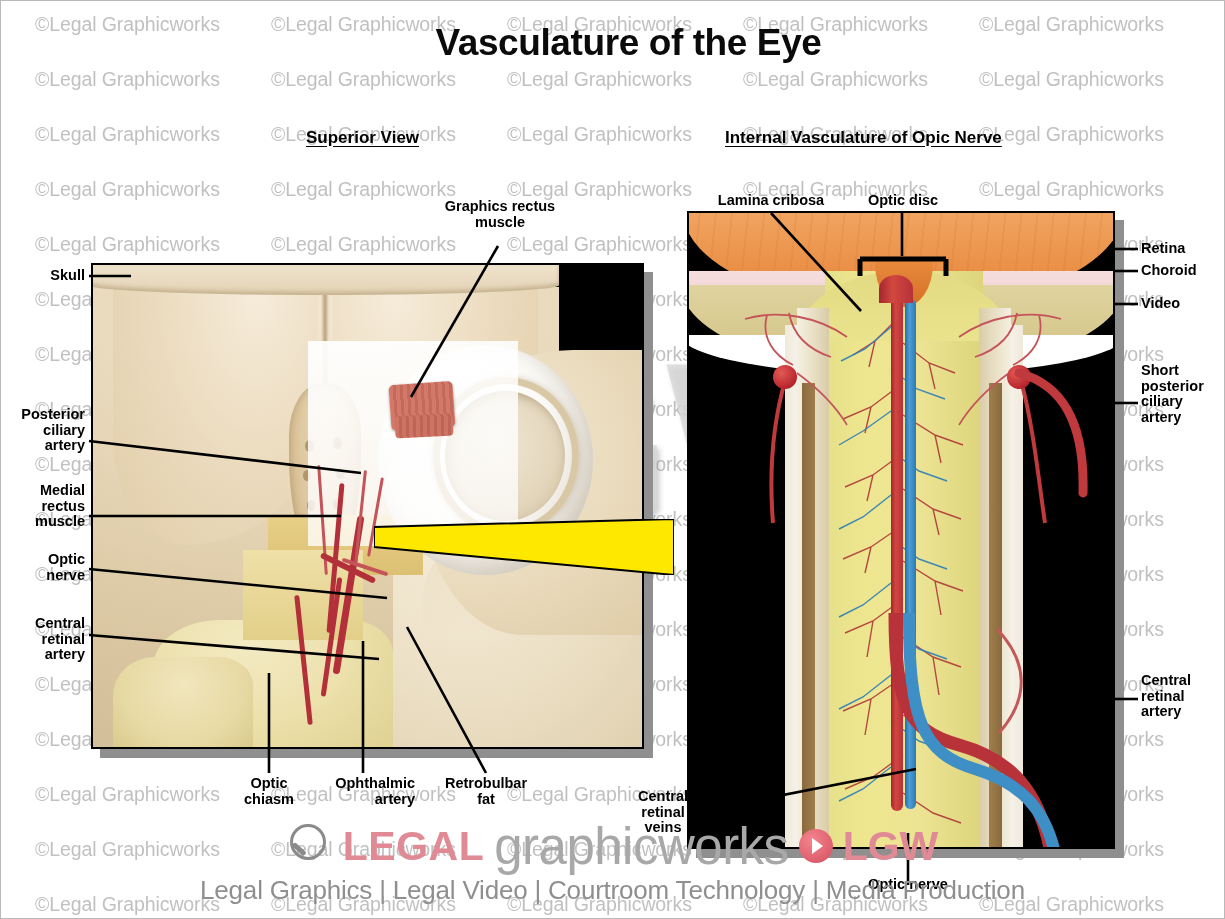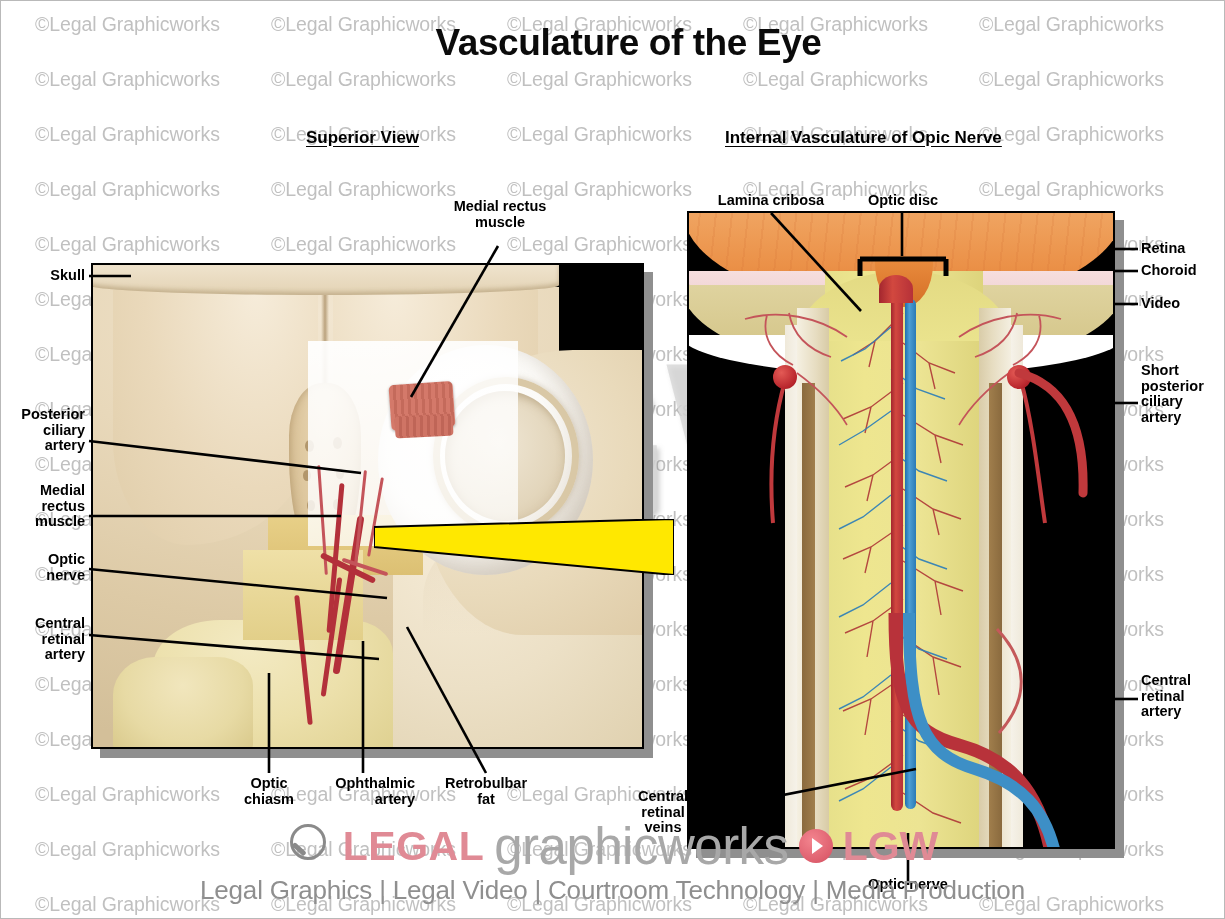--- a/index.html
+++ b/index.html
@@ -613,21 +613,21 @@
 ciliary
 artery</div>
   <div class="label lbl-r" style="left:0px;top:482px;width:84px;">Medial
 rectus
 muscle</div>
   <div class="label lbl-r" style="left:0px;top:551px;width:84px;">Optic
 nerve</div>
   <div class="label lbl-r" style="left:0px;top:615px;width:84px;">Central
 retinal
 artery</div>
-  <div class="label lbl-c" style="left:437px;top:198px;width:124px;">Medial rectus
+  <div class="label lbl-c" style="left:437px;top:198px;width:124px;">Graphics rectus
 muscle</div>
   <div class="label lbl-c" style="left:222px;top:775px;width:92px;">Optic
 chiasm</div>
   <div class="label lbl-c" style="left:310px;top:775px;width:104px;text-align:right;">Ophthalmic
 artery</div>
   <div class="label lbl-c" style="left:428px;top:775px;width:114px;">Retrobulbar
 fat</div>
 
   <div class="label lbl-c" style="left:694px;top:192px;width:152px;">Lamina cribosa</div>
   <div class="label lbl-c" style="left:843px;top:192px;width:118px;">Optic disc</div>

